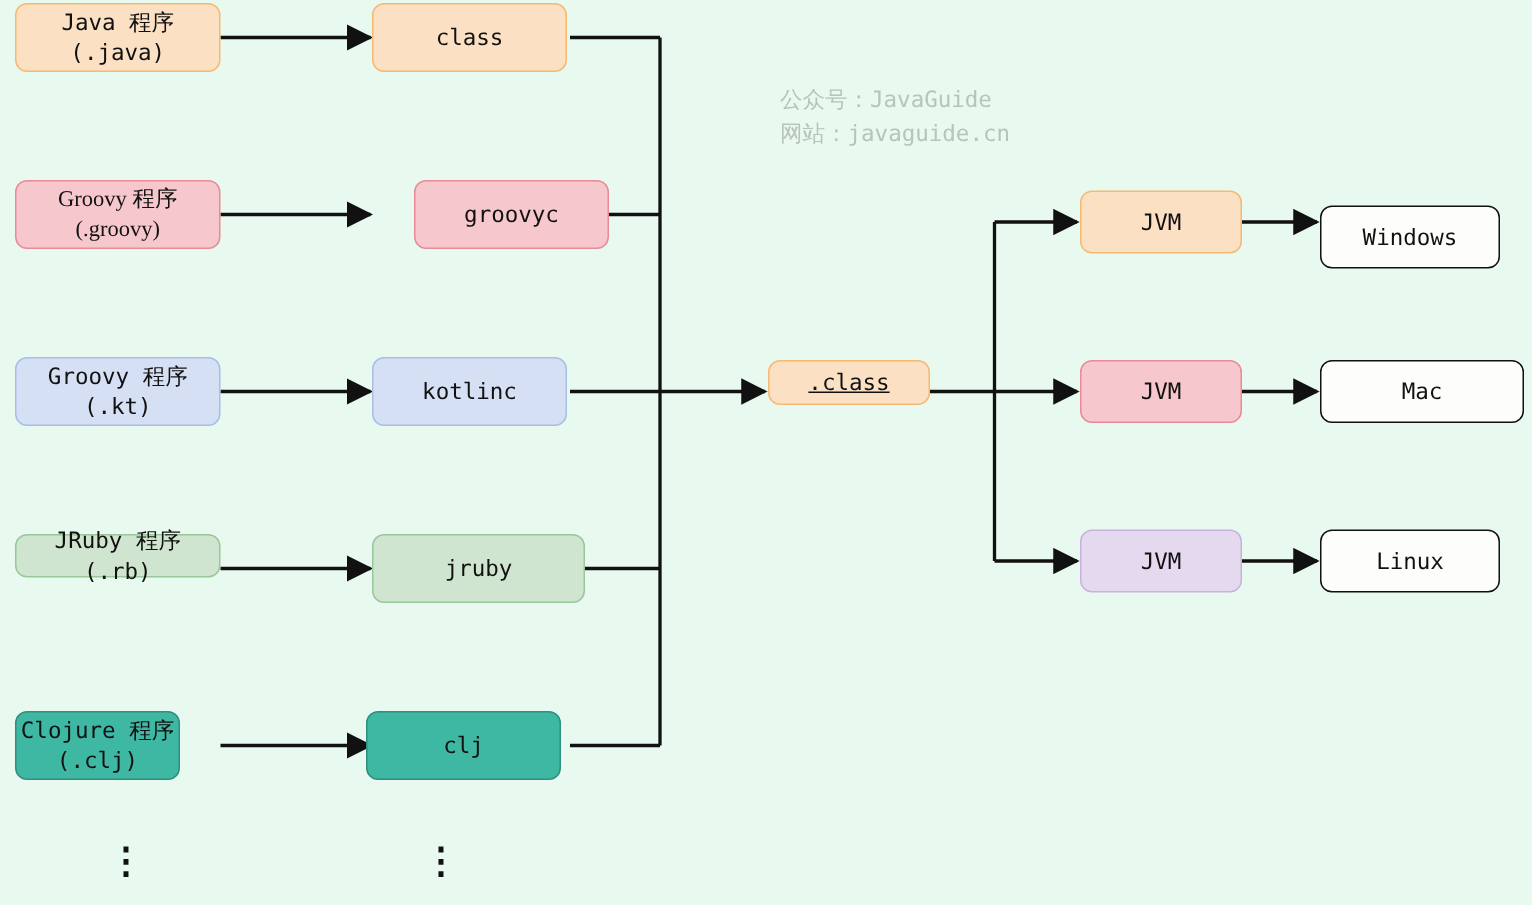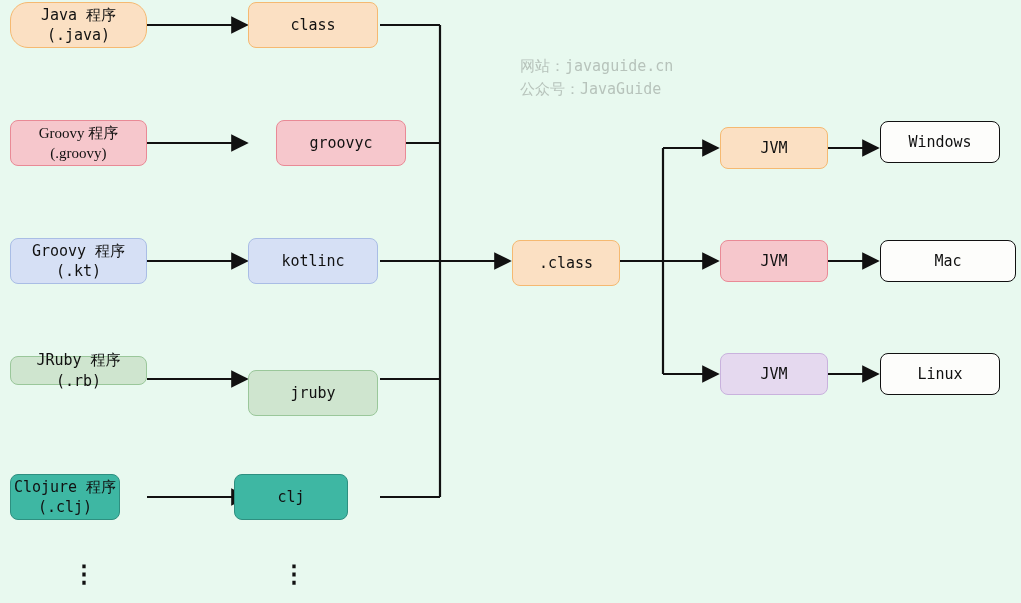--- a/index.html
+++ b/index.html
@@ -99,48 +99,48 @@
     <line x1="663" y1="261" x2="718" y2="261"></line>
     <line x1="663" y1="374" x2="718" y2="374"></line>
 
     <line x1="828" y1="148" x2="878" y2="148"></line>
     <line x1="828" y1="261" x2="878" y2="261"></line>
     <line x1="828" y1="374" x2="878" y2="374"></line>
   </g>
 </svg>
 
 <div class="watermark" style="left:520px; top:55px;">
+  <div>公众号：JavaGuide</div>
   <div>网站：javaguide.cn</div>
-  <div>公众号：JavaGuide</div>
 </div>
 
-<div class="node peach" style="left:10px;  top:2px;  width:137px; height:46px;border-radius:18px;">Java 程序
+<div class="node peach" style="left:10px;  top:2px;  width:137px; height:46px;">Java 程序
 (.java)</div>
 <div class="node peach" style="left:248px; top:2px;  width:130px; height:46px;">class</div>
 
 <div class="node pink" style="left:10px;  top:120px; width:137px; height:46px;font-family:Liberation Serif, serif;">Groovy 程序
 (.groovy)</div>
 <div class="node pink" style="left:248px; top:120px; width:130px; height:46px;margin-left:28px;">groovyc</div>
 
 <div class="node lblue" style="left:10px;  top:238px; width:137px; height:46px;">Groovy 程序
 (.kt)</div>
 <div class="node lblue" style="left:248px; top:238px; width:130px; height:46px;">kotlinc</div>
 
 <div class="node green" style="left:10px;  top:356px; width:137px; height:29px;">JRuby 程序
 (.rb)</div>
-<div class="node green" style="left:248px; top:370px; width:130px; height:46px;text-align:right;">jruby</div>
+<div class="node green" style="left:248px; top:356px; width:142px; height:46px;text-align:right;">jruby</div>
 
 <div class="node teal" style="left:10px;  top:474px; width:110px; height:46px;">Clojure 程序
 (.clj)</div>
-<div class="node teal" style="left:234px; top:474px; width:114px; height:46px;">clj</div>
+<div class="node teal" style="left:244px; top:474px; width:130px; height:46px;">clj</div>
 
-<div class="node peach" style="left:512px; top:240px; width:108px; height:46px;">.class</div>
+<div class="node peach" style="left:512px; top:240px; width:108px; height:30px;text-decoration:underline;">.class</div>
 
 <div class="node peach" style="left:720px; top:127px; width:108px; height:42px;">JVM</div>
 <div class="node pink" style="left:720px; top:240px; width:108px; height:42px;">JVM</div>
 <div class="node lilac" style="left:720px; top:353px; width:108px; height:42px;">JVM</div>
 
-<div class="node white" style="left:880px; top:121px; width:120px; height:42px;">Windows</div>
+<div class="node white" style="left:880px; top:137px; width:120px; height:42px;">Windows</div>
 <div class="node white" style="left:880px; top:240px; width:136px; height:42px;">Mac</div>
 <div class="node white" style="left:880px; top:353px; width:120px; height:42px;">Linux</div>
 
 <div class="vdots" style="left:72px;  top:560px;">⋮</div>
 <div class="vdots" style="left:282px; top:560px;">⋮</div>
 
 </body></html>

